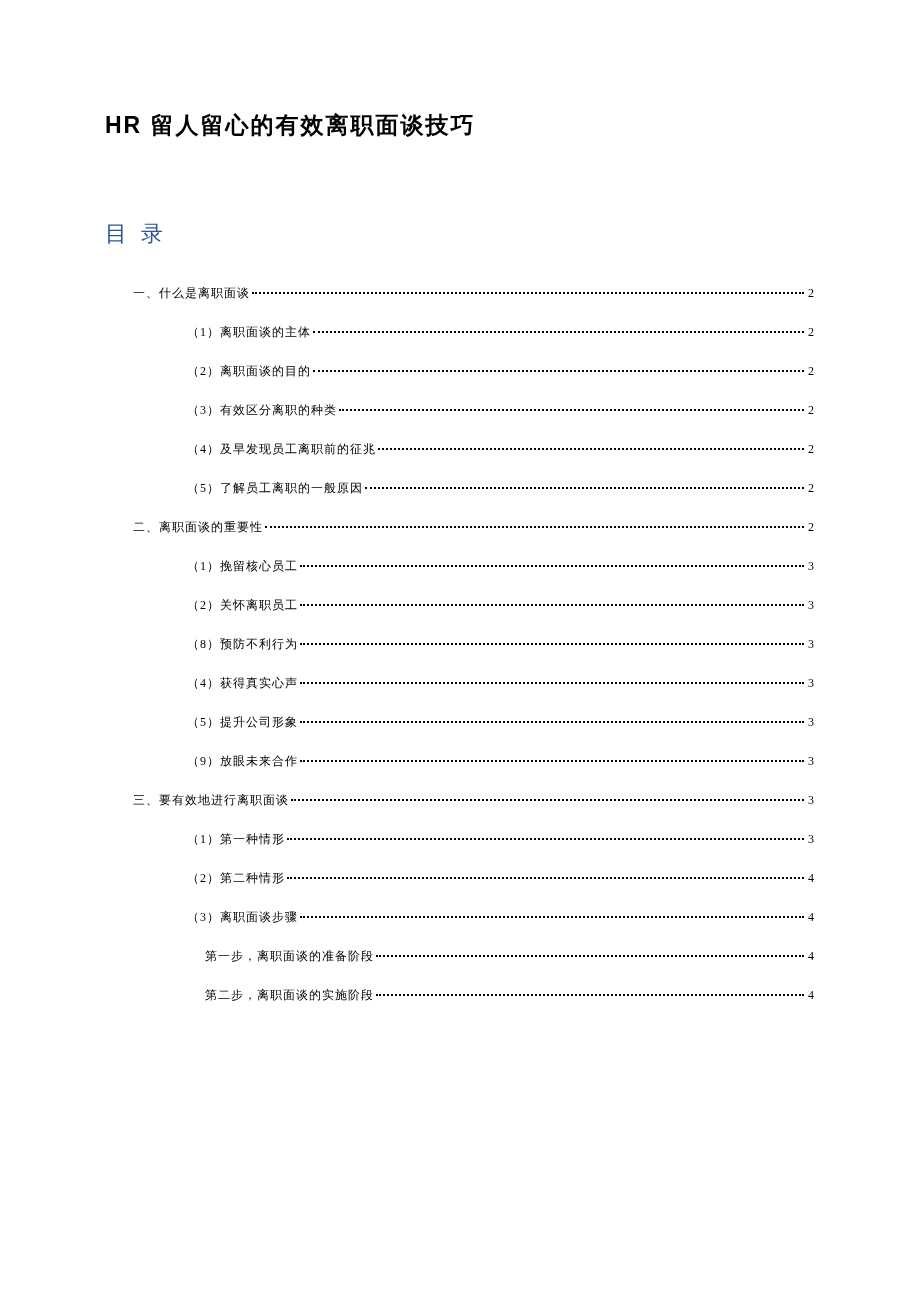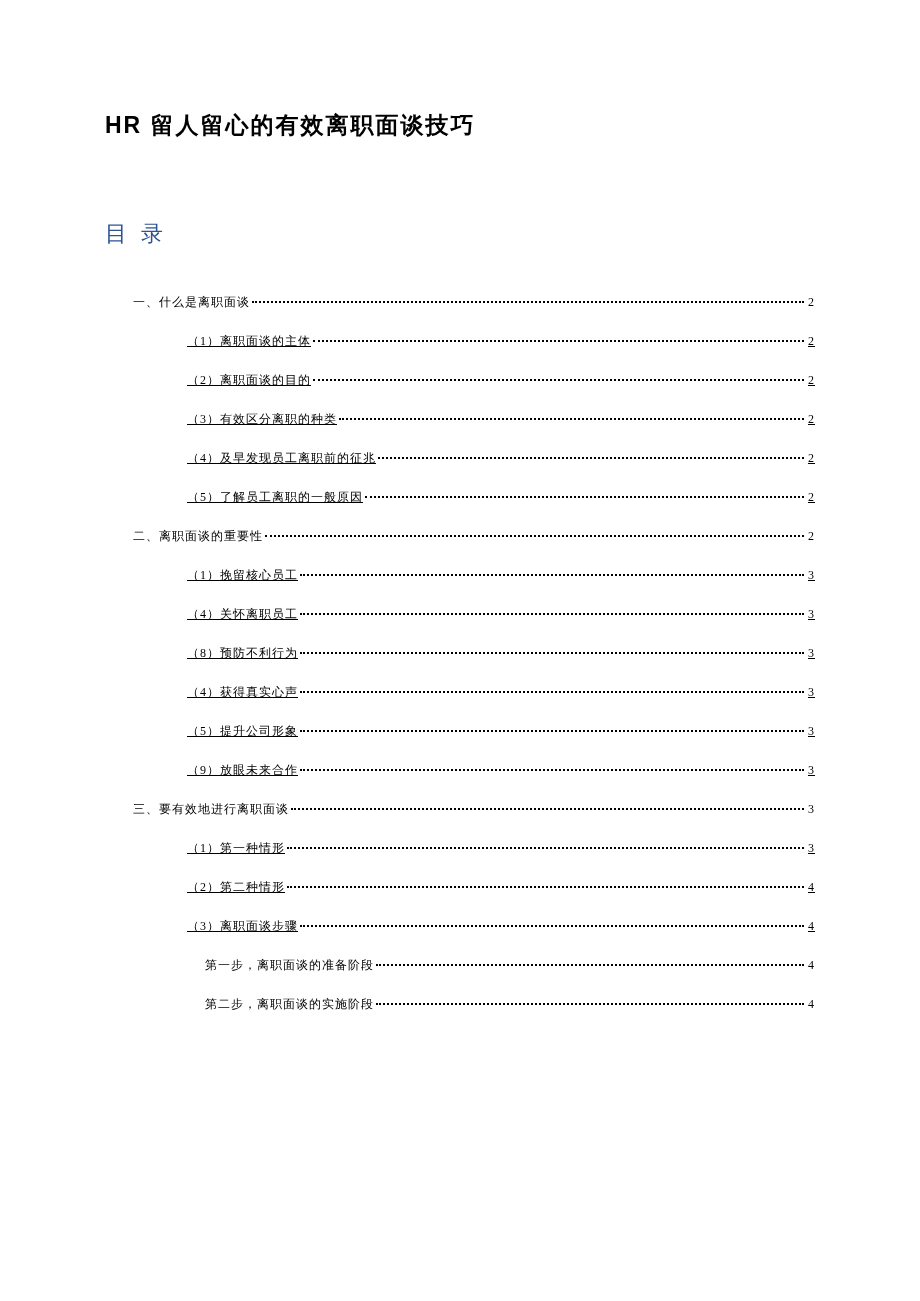--- a/index.html
+++ b/index.html
@@ -16,32 +16,32 @@
       font-weight: bold;
       font-family: "Microsoft YaHei", "SimHei", sans-serif;
       letter-spacing: 2px;
       margin-bottom: 78px;
     }
     .toc-header {
       font-size: 22px;
       color: #2e5395;
       font-family: "SimSun", serif;
       letter-spacing: 14px;
-      margin-bottom: 45px;
+      margin-bottom: 36px;
     }
     .toc-entry {
       display: flex;
       align-items: baseline;
       font-size: 12px;
       letter-spacing: 1px;
       margin-bottom: 22px;
       white-space: nowrap;
     }
     .toc-entry.level-1 { padding-left: 28px; }
-    .toc-entry.level-2 { padding-left: 82px; text-decoration: underline; }
+    .toc-entry.level-2 { padding-left: 82px; }
     .toc-entry.level-3 { padding-left: 100px; margin-top: 6px; }
     .toc-label { flex-shrink: 0; }
     .toc-dots {
       flex: 1;
       border-bottom: 2px dotted #000;
       margin: 0 2px;
       position: relative;
       top: -3px;
       min-width: 10px;
       height: 1px;
@@ -93,21 +93,21 @@
       <span class="toc-label">二、离职面谈的重要性</span>
       <span class="toc-dots"></span>
       <span class="toc-page">2</span>
     </div>
     <div class="toc-entry level-2">
       <span class="toc-label">（1）挽留核心员工</span>
       <span class="toc-dots"></span>
       <span class="toc-page">3</span>
     </div>
     <div class="toc-entry level-2">
-      <span class="toc-label">（4）关怀离职员工</span>
+      <span class="toc-label">（2）关怀离职员工</span>
       <span class="toc-dots"></span>
       <span class="toc-page">3</span>
     </div>
     <div class="toc-entry level-2">
       <span class="toc-label">（8）预防不利行为</span>
       <span class="toc-dots"></span>
       <span class="toc-page">3</span>
     </div>
     <div class="toc-entry level-2">
       <span class="toc-label">（4）获得真实心声</span>

